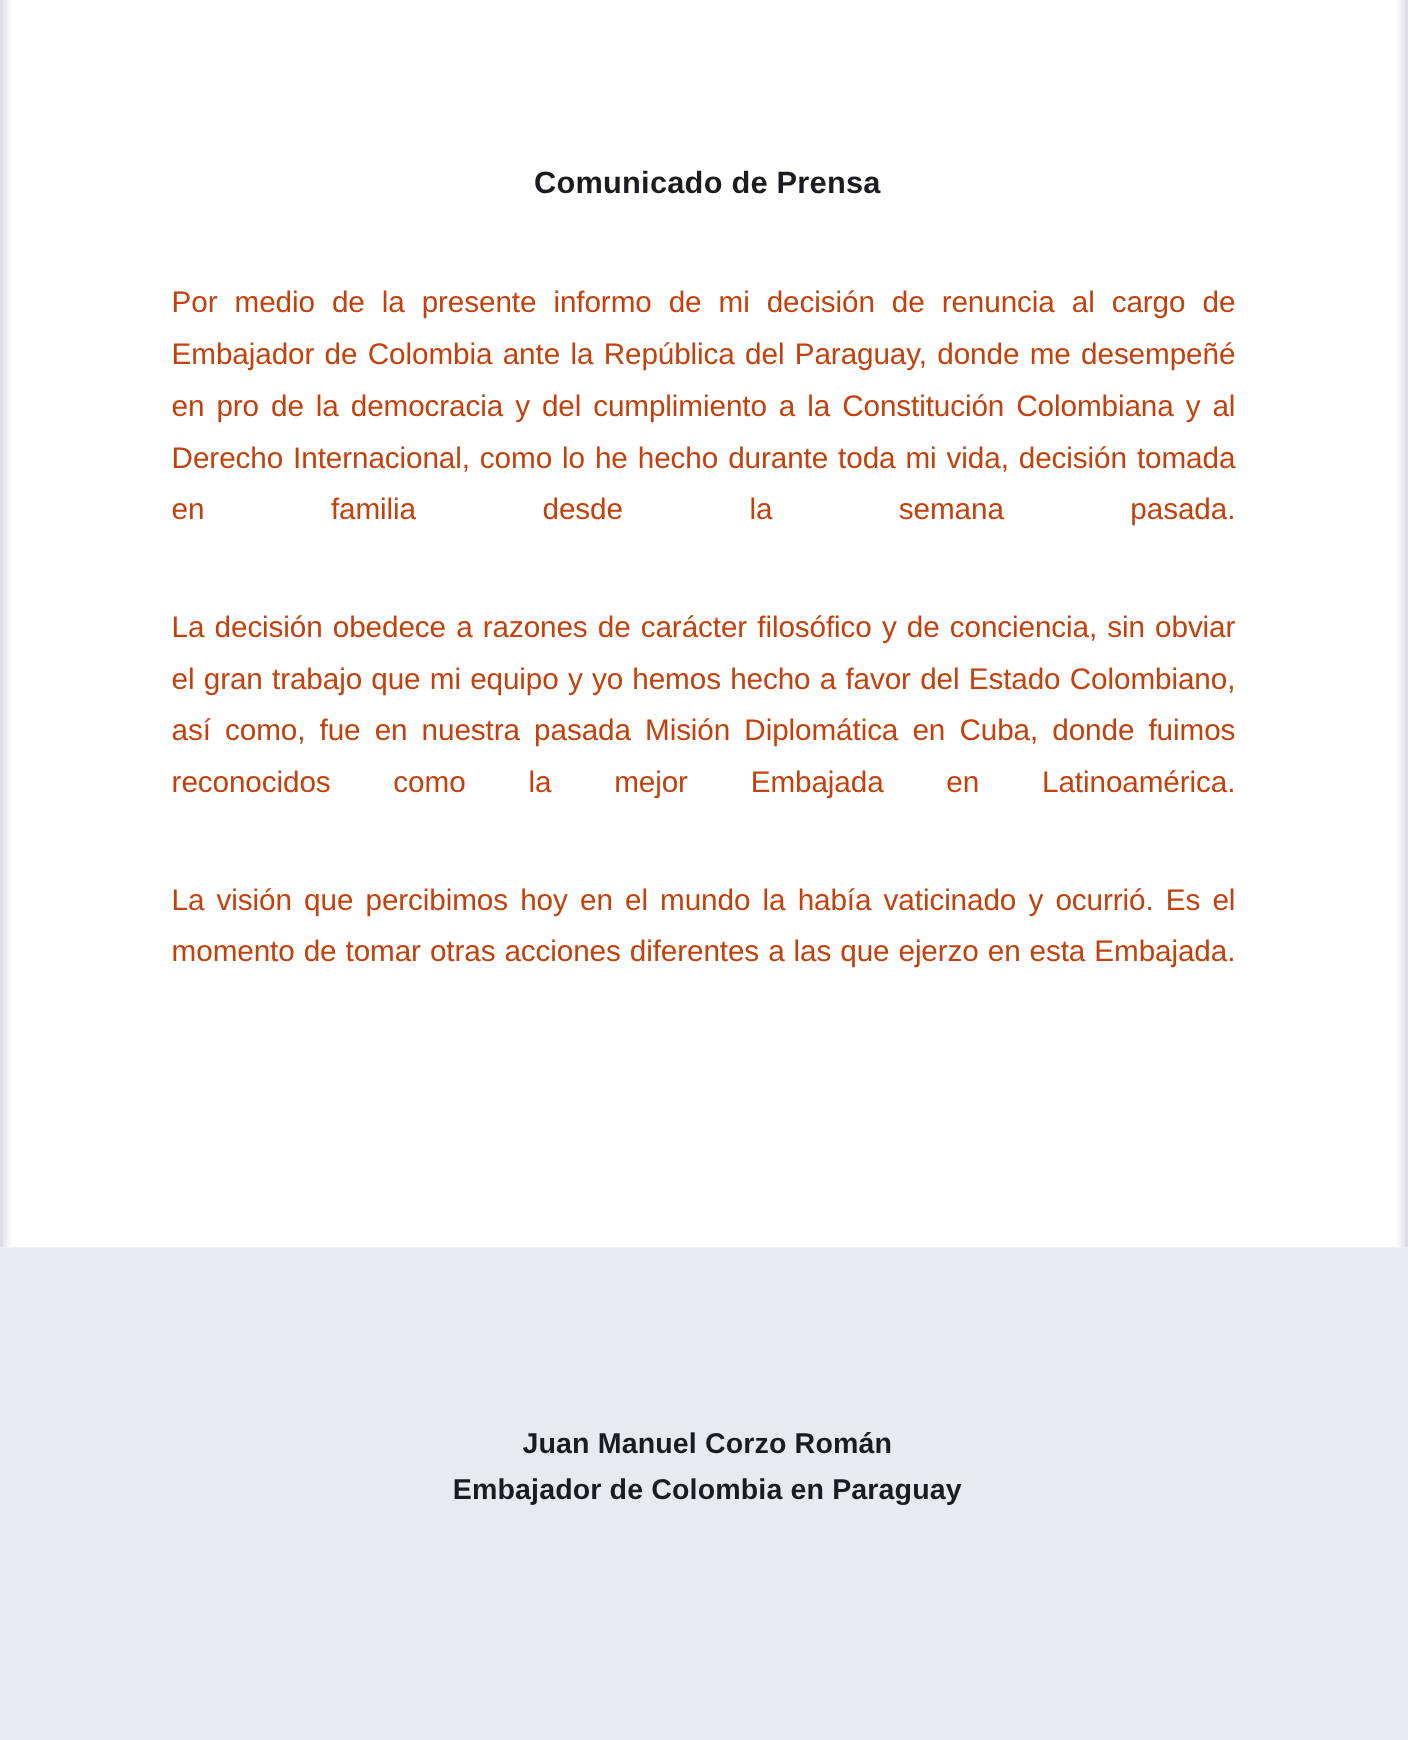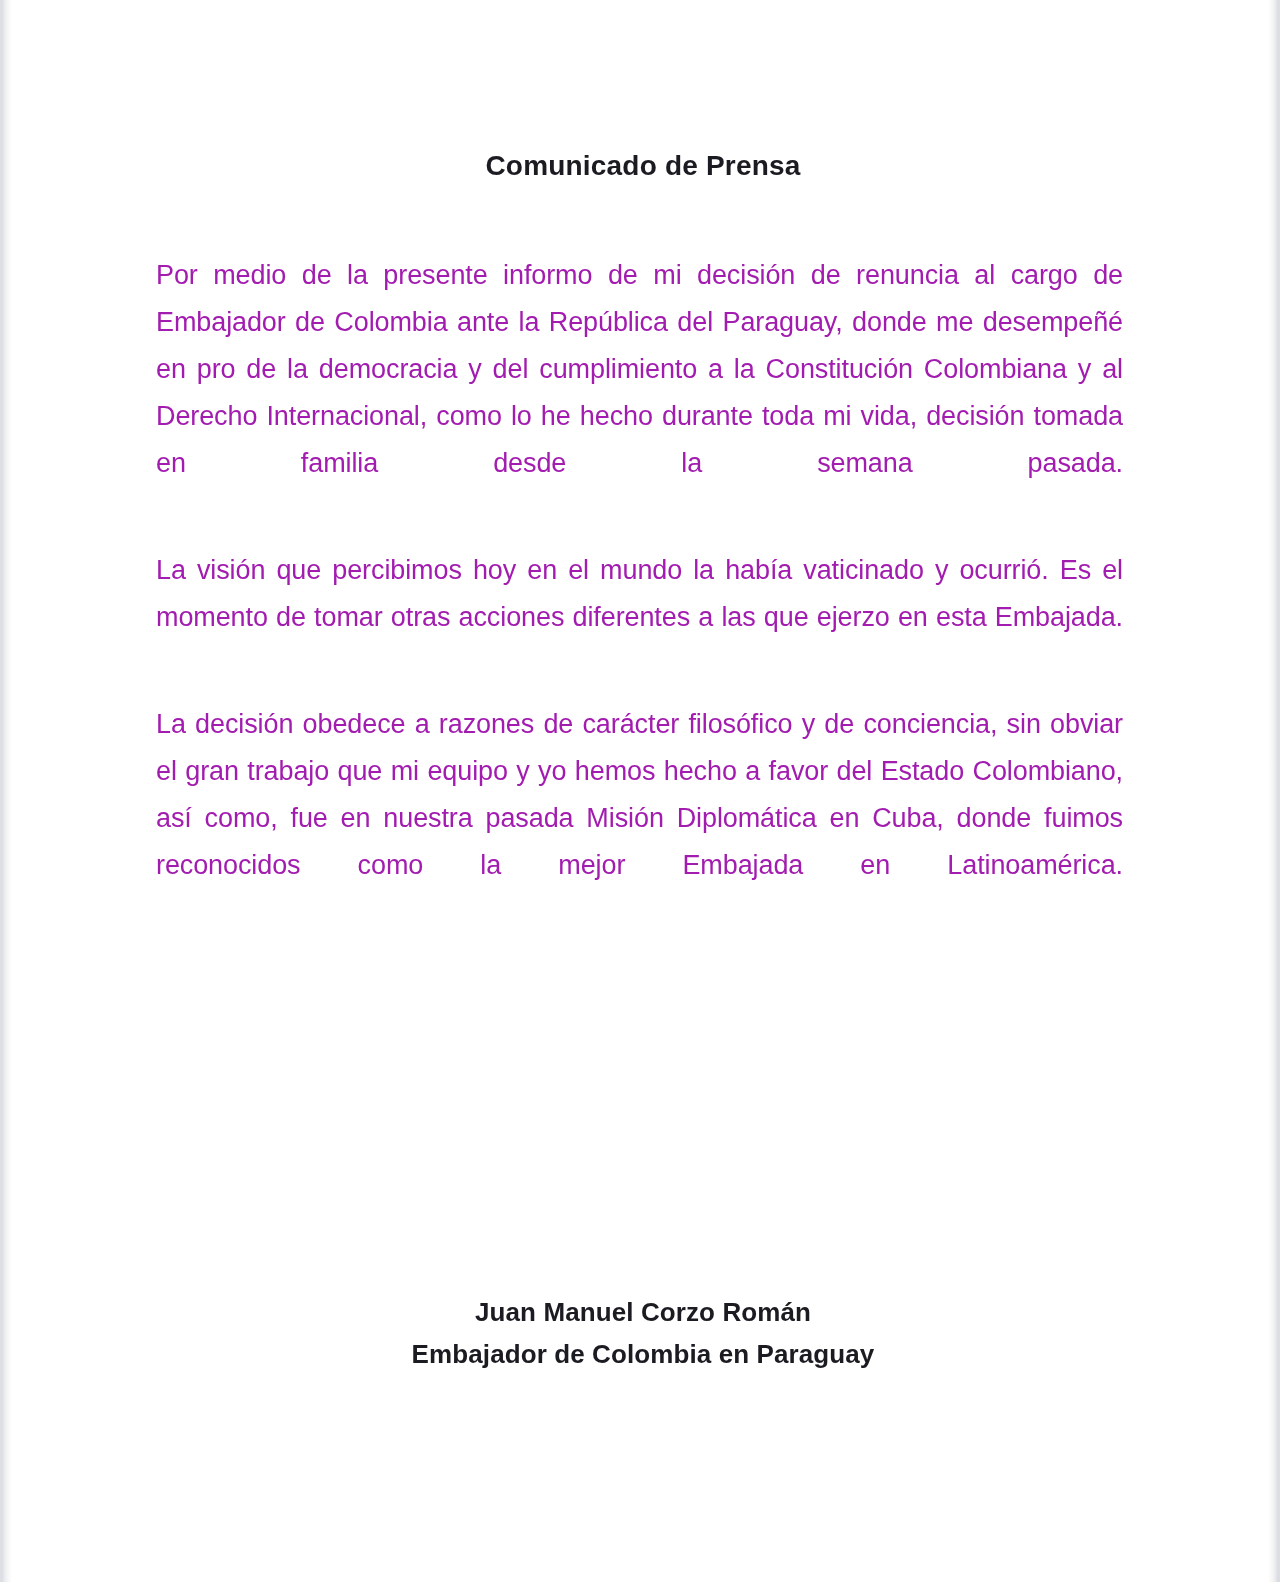--- a/index.html
+++ b/index.html
@@ -12,21 +12,21 @@
     height: 1582px;
     background: #e9eaee;
     font-family: "Liberation Sans", sans-serif;
     overflow: hidden;
   }
 
   .page {
     position: relative;
     box-sizing: border-box;
     width: 1280px;
-    height: 1582px;
+    height: 1134px;
     background: #ffffff;
     border-left: 3px solid #dedfe4;
     border-right: 3px solid #dcdde2;
     padding: 0;
   }
 
   
   .page::before {
     content: "";
     position: absolute;
@@ -60,21 +60,21 @@
     position: absolute;
     top: 252px;
     left: 153px;
     width: 967px;
   }
 
   .para {
     margin: 0 0 13px 0;
     font-size: 27px;
     line-height: 47px;
-    color: #a21caf;
+    color: #c2410c;
     text-align: justify;
     text-justify: inter-word;
     letter-spacing: -0.1px;
     word-spacing: 0.4px;
     -webkit-hyphens: none;
     hyphens: none;
   }
   .para:last-child { margin-bottom: 0; }
 
   
@@ -102,22 +102,22 @@
 </style>
 </head>
 <body>
 
 <div class="page">
 
   <h1 class="doc-title">Comunicado de Prensa</h1>
 
   <div class="body-block">
     <p class="para">Por medio de la presente informo de mi decisión de renuncia al cargo de Embajador de Colombia ante la República del Paraguay, donde me desempeñé en pro de la democracia y del cumplimiento a la Constitución Colombiana y al Derecho Internacional, como lo he hecho durante toda mi vida, decisión tomada en familia desde la semana pasada.</p>
+    <p class="para">La decisión obedece a razones de carácter filosófico y de conciencia, sin obviar el gran trabajo que mi equipo y yo hemos hecho a favor del Estado Colombiano, así como, fue en nuestra pasada Misión Diplomática en Cuba, donde fuimos reconocidos como la mejor Embajada en Latinoamérica.</p>
     <p class="para">La visión que percibimos hoy en el mundo la había vaticinado y ocurrió. Es el momento de tomar otras acciones diferentes a las que ejerzo en esta Embajada.</p>
-    <p class="para">La decisión obedece a razones de carácter filosófico y de conciencia, sin obviar el gran trabajo que mi equipo y yo hemos hecho a favor del Estado Colombiano, así como, fue en nuestra pasada Misión Diplomática en Cuba, donde fuimos reconocidos como la mejor Embajada en Latinoamérica.</p>
   </div>
 
   <div class="signature">
     <div class="sig-line">Juan Manuel Corzo Román</div>
     <div class="sig-line">Embajador de Colombia en Paraguay</div>
   </div>
 
 </div>
 
 </body></html>

